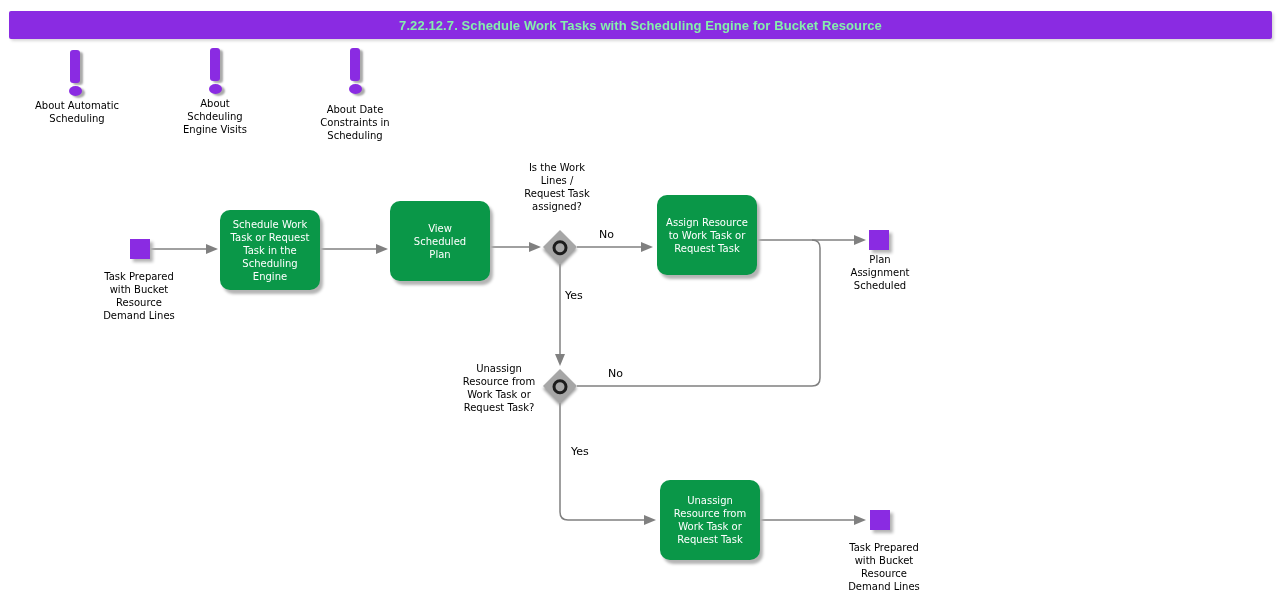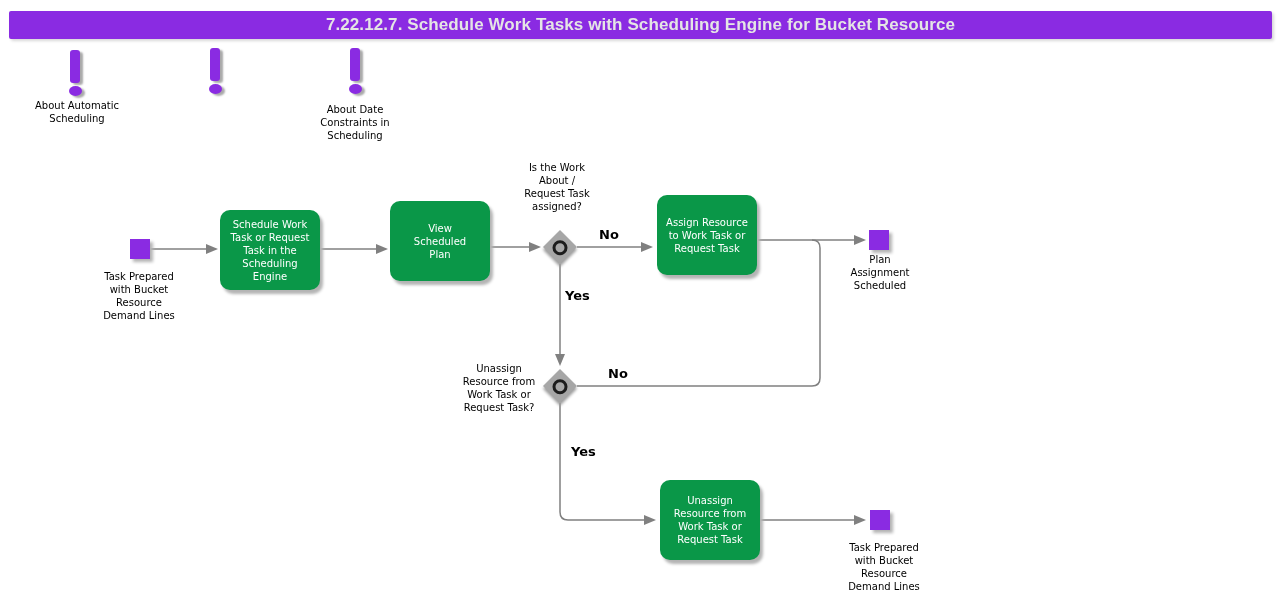--- a/index.html
+++ b/index.html
@@ -13,22 +13,22 @@
   .prelabel { white-space:pre-line; text-align:center; font-size:10px; line-height:13px; color:#000; }
 
   
   #titlebar {
     left:9px; top:11px; width:1263px; height:28px;
     background:#8A2BE2; border-radius:2px;
     display:flex; align-items:center; justify-content:center;
     box-shadow:2px 2px 3px #d8d8d8;
   }
   #titlebar span {
-    color:#e5e5e5; font-family:"Liberation Sans", sans-serif;
-    font-size:17px; font-weight:bold; letter-spacing:0.1px;
+    color:#86efac; font-family:"Liberation Sans", sans-serif;
+    font-size:13px; font-weight:bold; letter-spacing:0.1px;
   }
 
   
   .note-icon { width:40px; display:flex; flex-direction:column; align-items:center; cursor:pointer; }
   .excl-bar { width:10px; height:33px; background:#8A2BE2; border-radius:3px; box-shadow:3px 2px 2px #a9a9a9; }
   .excl-dot { width:13px; height:10px; background:#8A2BE2; border-radius:50%; margin-top:3px; box-shadow:3px 2px 2px #a9a9a9; }
 
   
   .task-box {
     width:100px; height:80px; background:#0A9748; border-radius:10px;
@@ -43,21 +43,21 @@
   
   .diamond {
     width:24px; height:24px; background:#A6A6A6; transform:rotate(45deg);
     box-shadow:2px 2px 3px #9e9e9e;
     display:flex; align-items:center; justify-content:center;
   }
   .diamond .ring {
     width:15px; height:15px; border:3px solid #1c1c1c; border-radius:50%;
   }
 
-  .edge-label { font-size:13px; line-height:13px; color:#000;font-weight:bold; }
+  .edge-label { font-size:11px; line-height:13px; color:#000; }
 </style>
 </head>
 <body>
 
 <div id="canvas">
 
   <div class="abs" id="titlebar">
     <span>7.22.12.7. Schedule Work Tasks with Scheduling Engine for Bucket Resource</span>
   </div>
 
@@ -89,20 +89,23 @@
     <div class="excl-bar"></div>
     <div class="excl-dot"></div>
   </div>
   <div class="abs prelabel" style="left:12px; top:99px; width:130px;">About Automatic
 Scheduling</div>
 
   <div class="abs note-icon" style="left:195px; top:48px;">
     <div class="excl-bar"></div>
     <div class="excl-dot"></div>
   </div>
+  <div class="abs prelabel" style="left:150px; top:97px; width:130px;">About
+Schdeuling
+Engine Visits</div>
 
   <div class="abs note-icon" style="left:335px; top:48px;">
     <div class="excl-bar"></div>
     <div class="excl-dot"></div>
   </div>
   <div class="abs prelabel" style="left:290px; top:103px; width:130px;">About Date
 Constraints in
 Scheduling</div>
 
   <div class="abs event-square" style="left:130px; top:239px;"></div>
@@ -122,21 +125,21 @@
   <div class="abs task-box" style="left:390px; top:201px;">
     <div class="prelabel">View
 Scheduled
 Plan</div>
   </div>
 
   <div class="abs diamond" style="left:548px; top:235px;">
     <div class="ring"></div>
   </div>
   <div class="abs prelabel" style="left:497px; top:161px; width:120px;">Is the Work
-About /
+Lines /
 Request Task
 assigned?</div>
   <div class="abs edge-label" style="left:599px; top:228px;">No</div>
   <div class="abs edge-label" style="left:565px; top:289px;">Yes</div>
 
   <div class="abs task-box" style="left:657px; top:195px;">
     <div class="prelabel">Assign Resource
 to Work Task or
 Request Task</div>
   </div>

